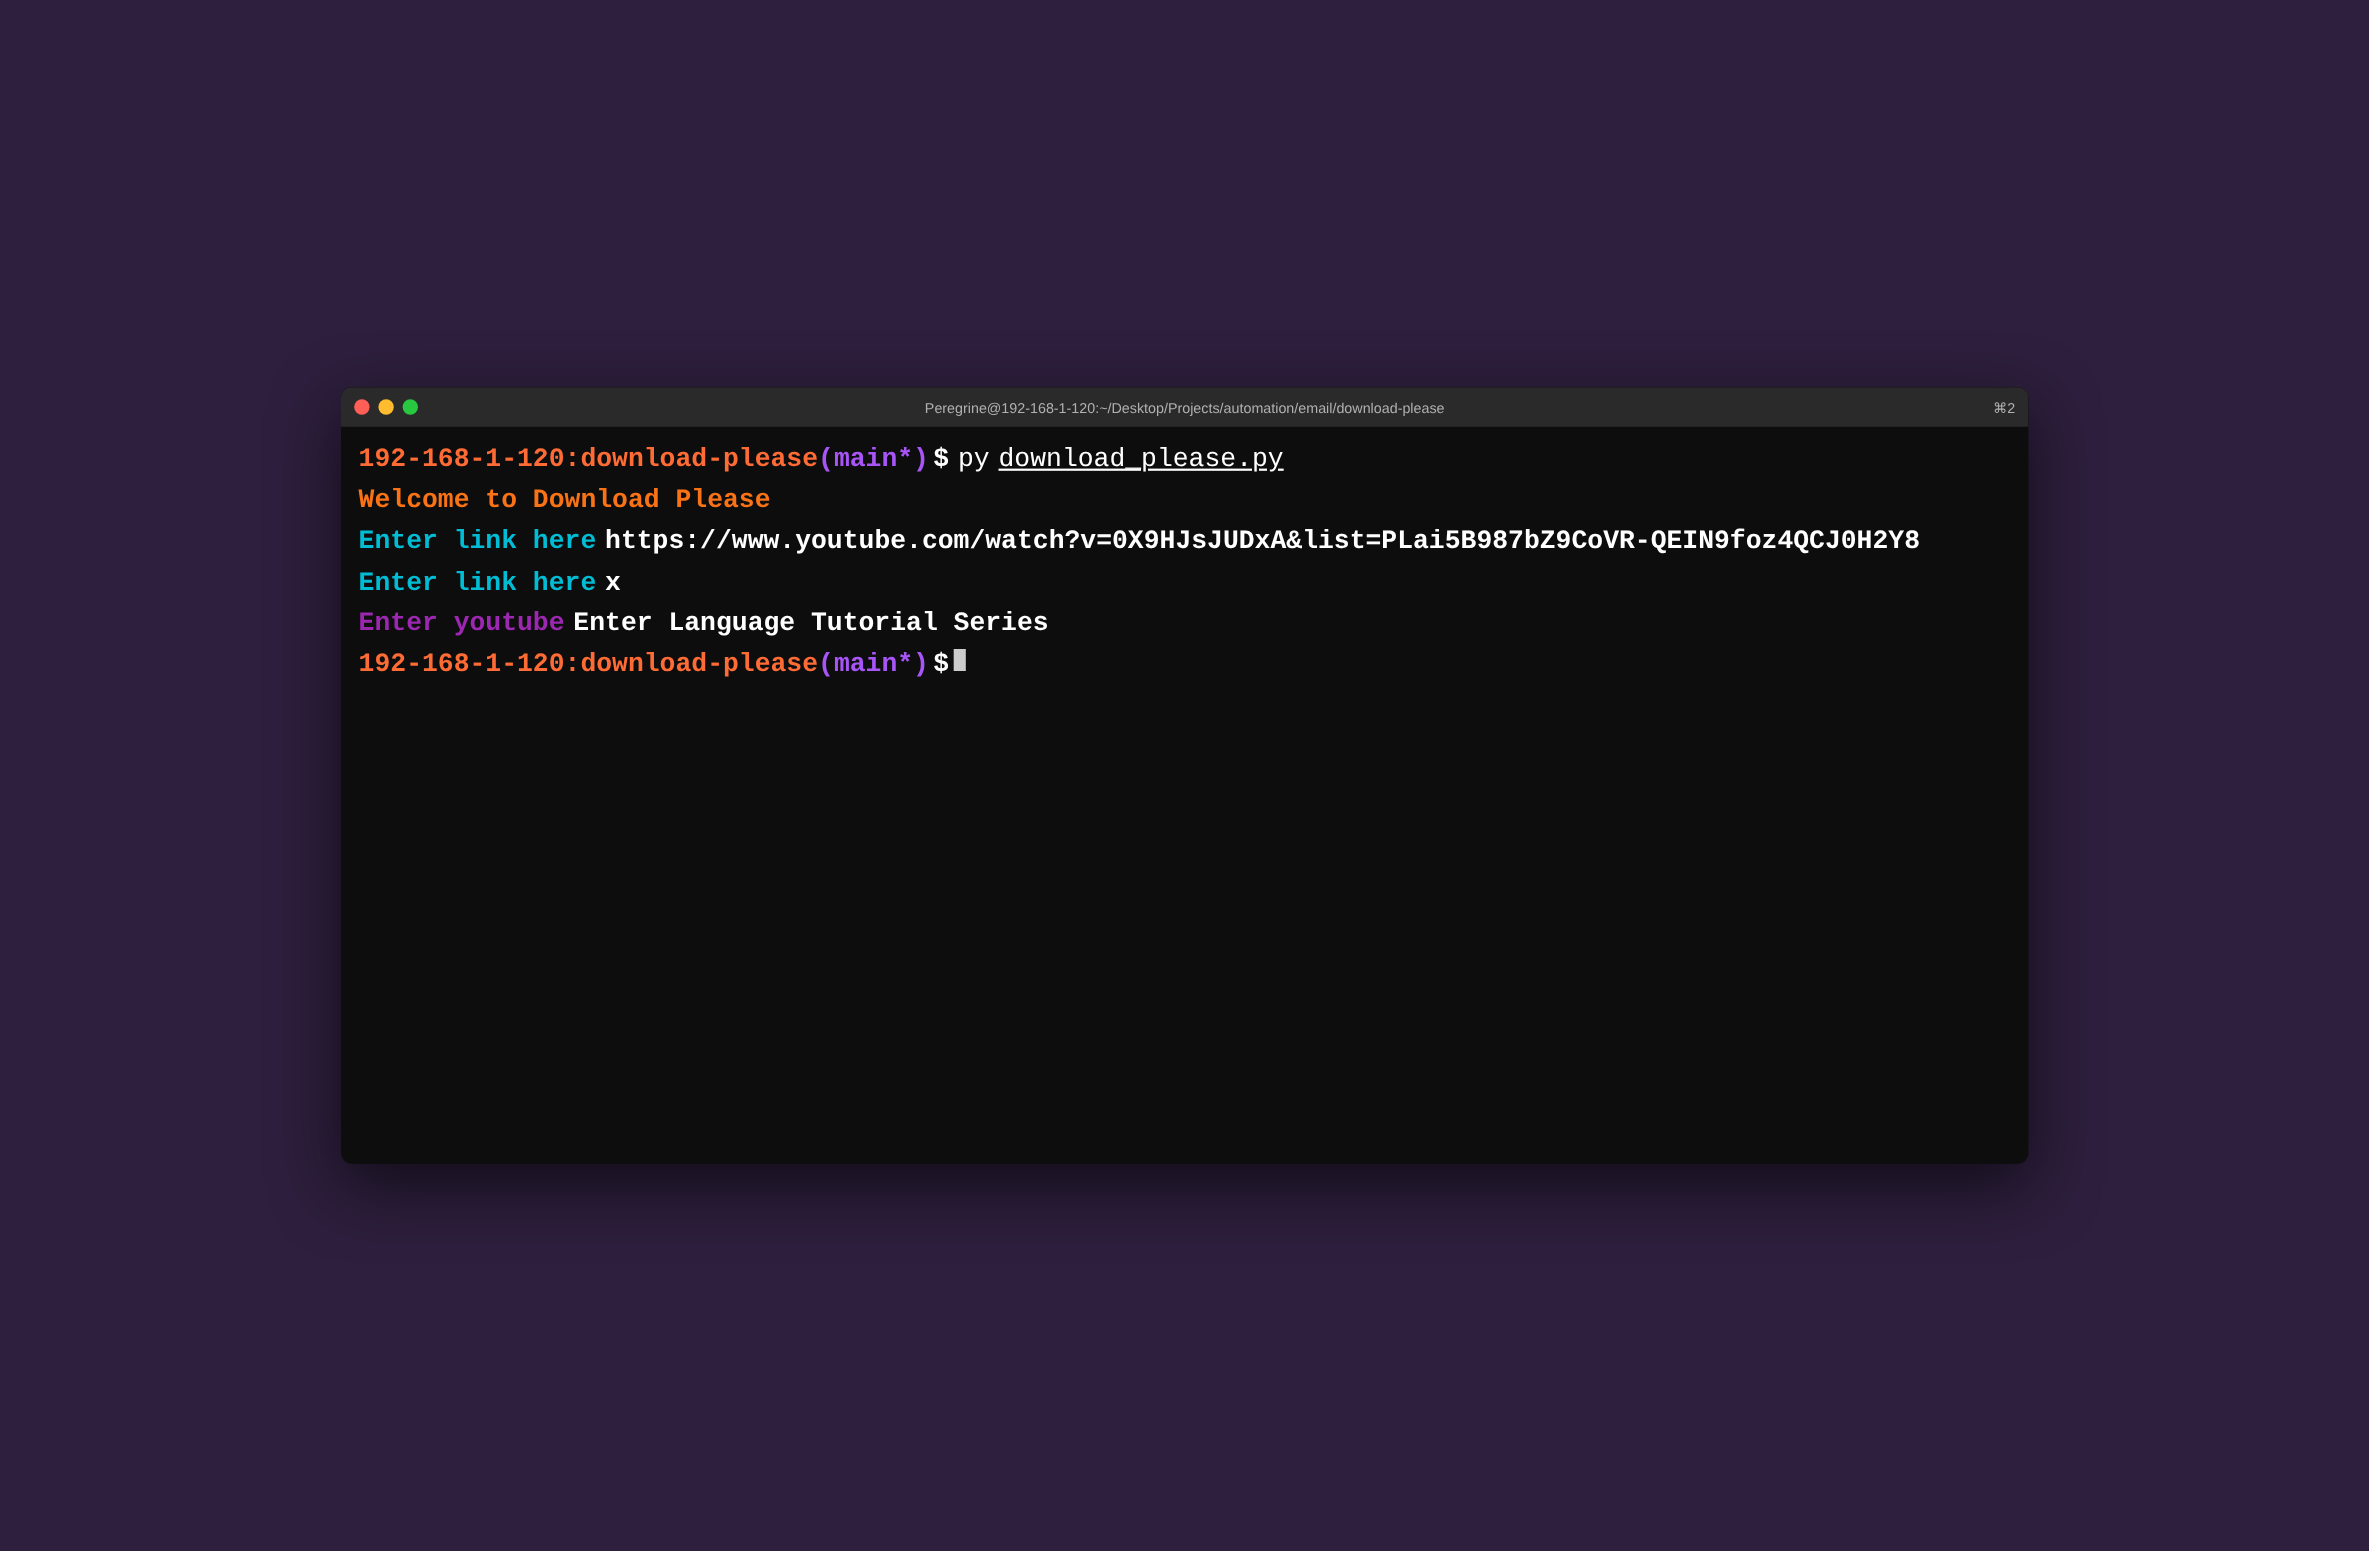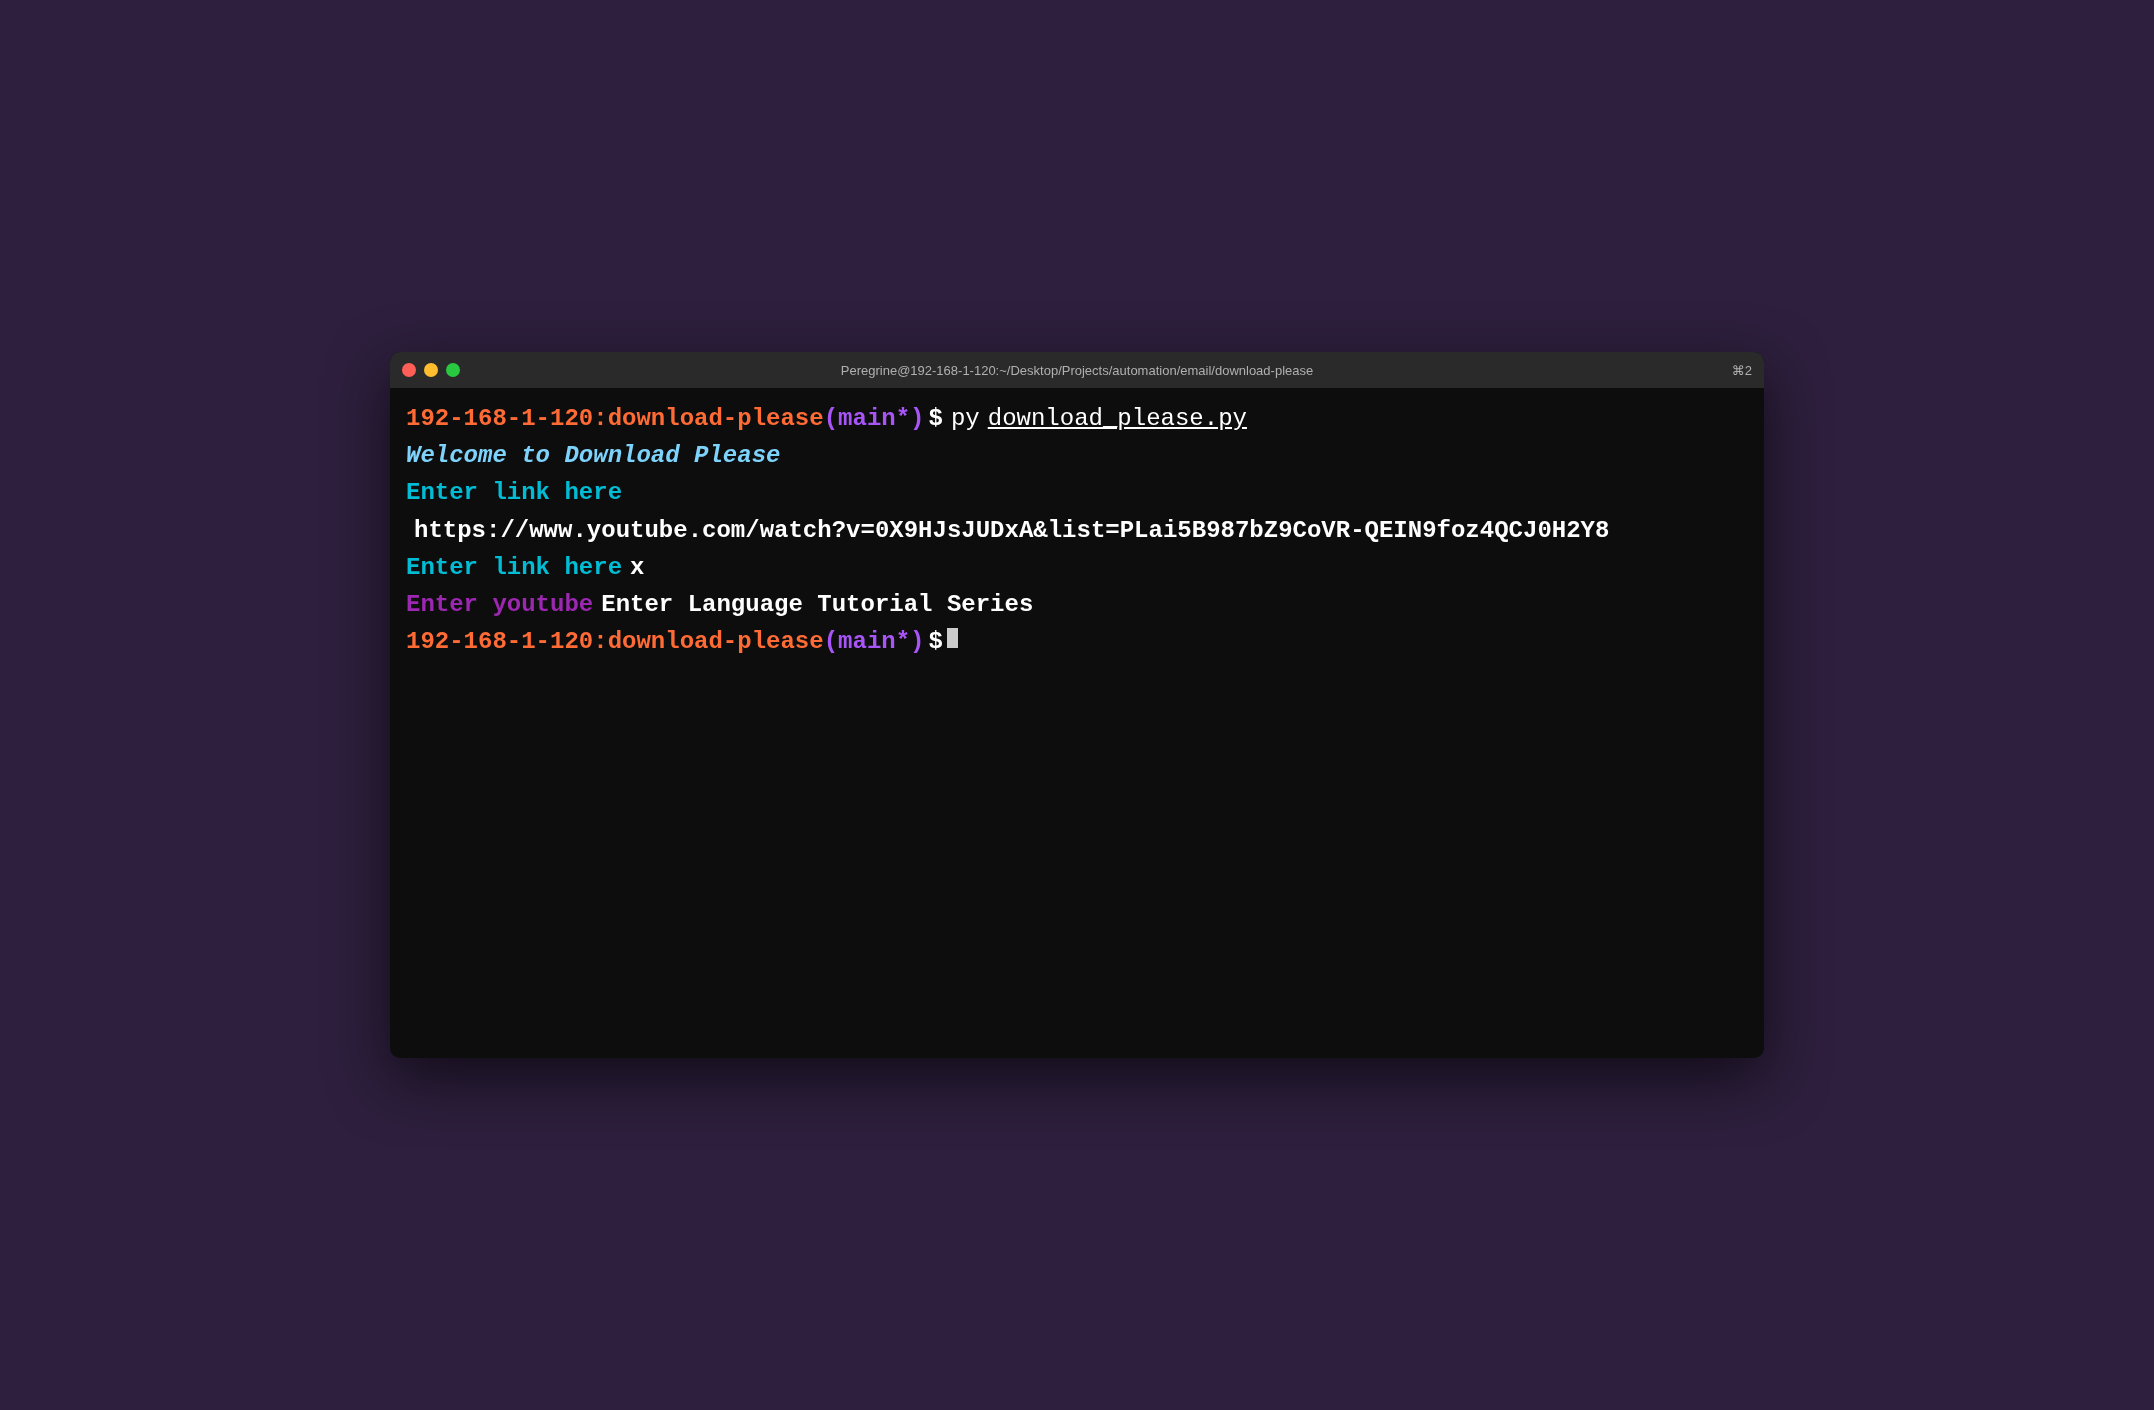--- a/index.html
+++ b/index.html
@@ -11,21 +11,21 @@
     body {
       background: #2d1f3d;
       display: flex;
       justify-content: center;
       align-items: center;
       min-height: 100vh;
       font-family: 'Courier New', Courier, monospace;
     }
 
     .terminal-window {
-      width: 1374px;
+      width: 1534px;
       min-height: 706px;
       background: #0d0d0d;
       border-radius: 10px;
       overflow: hidden;
       box-shadow: 0 20px 60px rgba(0,0,0,0.6);
     }
 
     .title-bar {
       background: #2a2a2a;
       height: 36px;
@@ -107,23 +107,22 @@
       margin-left: 8px;
     }
 
     .cmd-file {
       color: #ffffff;
       text-decoration: underline;
       margin-left: 8px;
     }
 
     .welcome-text {
-      color: #7dd3fc;
-      font-weight: bold;
-      font-style: italic;
+      color: #f97316;
+      font-weight: bold;
     }
 
     .label-cyan {
       color: #00bcd4;
       font-weight: bold;
     }
 
     .value-white {
       color: #ffffff;
       margin-left: 8px;

